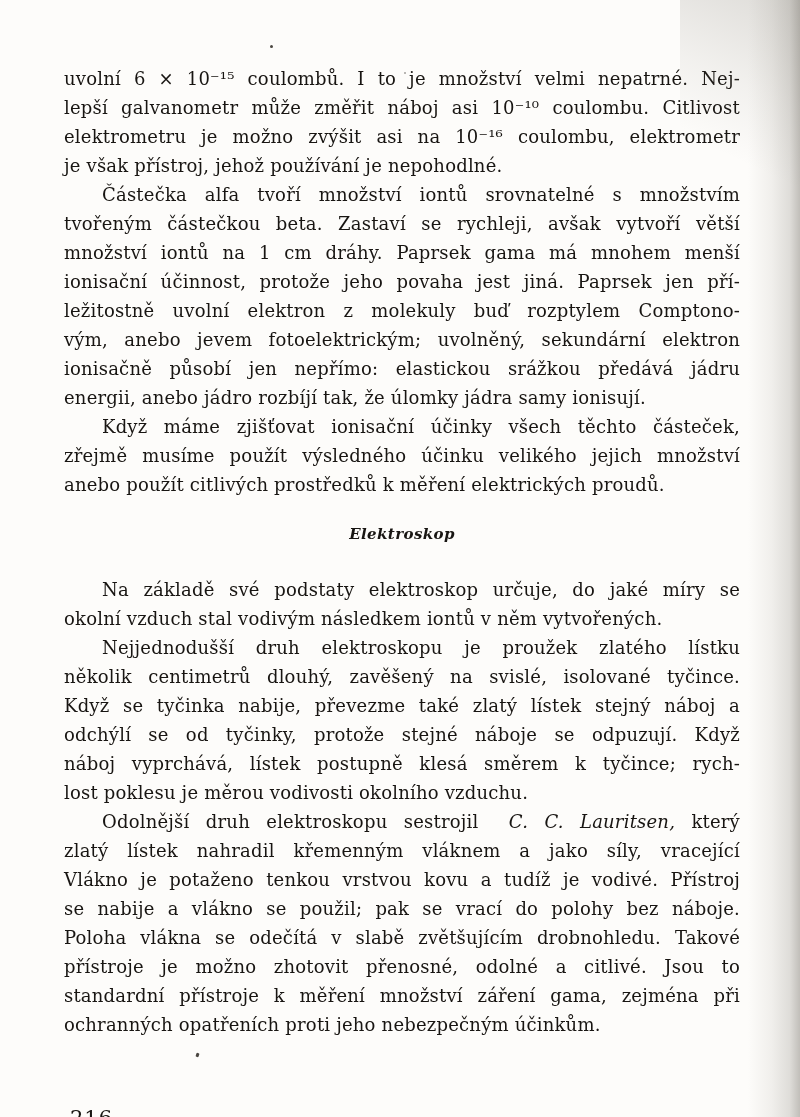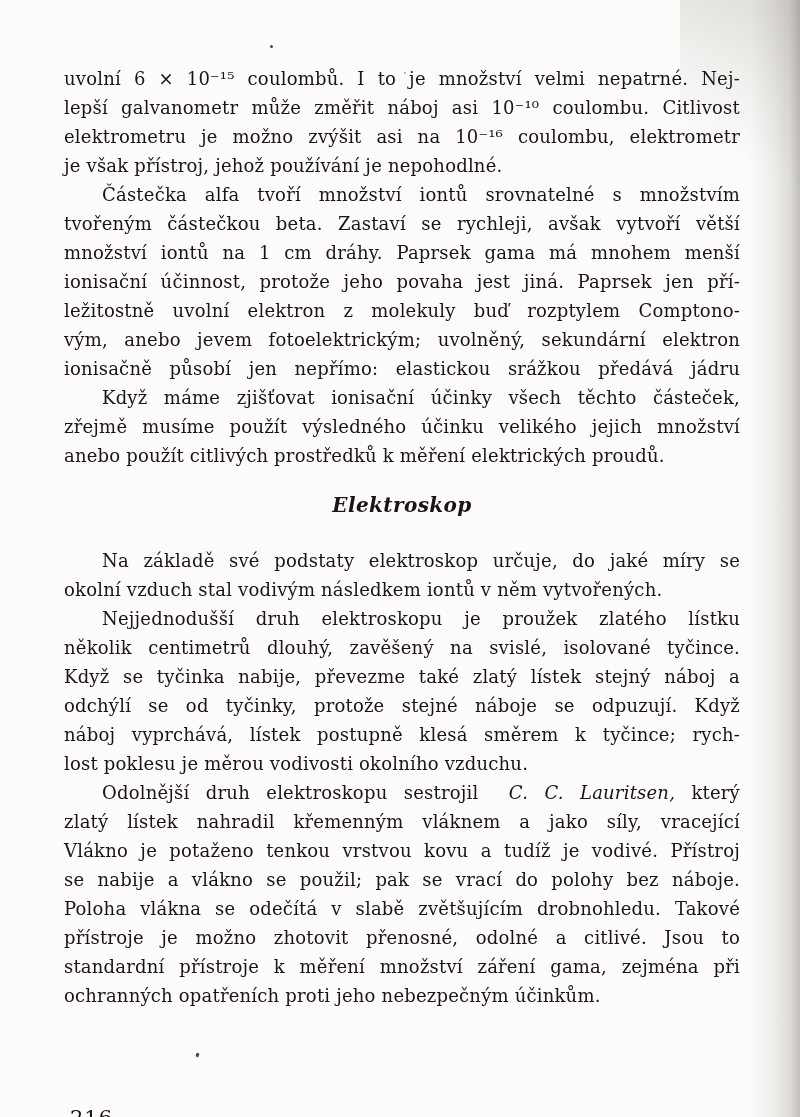--- a/index.html
+++ b/index.html
@@ -48,21 +48,21 @@
     height: 29px;
   }
   .line.pl {               
     text-align-last: left;
   }
   .line.indent { text-indent: 38px; }
   .section-heading {
     text-align: center;
     font-style: italic;
     font-weight: 600;
-    font-size: 20px;
+    font-size: 15px;
     letter-spacing: 0.4px;
     height: 29px;
     margin-top: 21px;
     margin-bottom: 26px;
     color: #181512;
   }
   .italic-name { font-style: italic; margin-left: 14px; }
   .page-number {
     position: absolute;
     left: 70px; top: 1068px;
@@ -97,20 +97,21 @@
     </div>
 
     <div class="para">
       <div class="line indent">Částečka alfa tvoří množství iontů srovnatelné s množstvím</div>
       <div class="line">tvořeným částečkou beta. Zastaví se rychleji, avšak vytvoří větší</div>
       <div class="line">množství iontů na 1 cm dráhy. Paprsek gama má mnohem menší</div>
       <div class="line">ionisační účinnost, protože jeho povaha jest jiná. Paprsek jen pří-</div>
       <div class="line">ležitostně uvolní elektron z molekuly buď rozptylem Comptono-</div>
       <div class="line">vým, anebo jevem fotoelektrickým; uvolněný, sekundární elektron</div>
       <div class="line">ionisačně působí jen nepřímo: elastickou srážkou předává jádru</div>
+      <div class="line pl">energii, anebo jádro rozbíjí tak, že úlomky jádra samy ionisují.</div>
     </div>
 
     <div class="para">
       <div class="line indent">Když máme zjišťovat ionisační účinky všech těchto částeček,</div>
       <div class="line">zřejmě musíme použít výsledného účinku velikého jejich množství</div>
       <div class="line pl">anebo použít citlivých prostředků k měření elektrických proudů.</div>
     </div>
 
     <div class="section-heading">Elektroskop</div>
 

